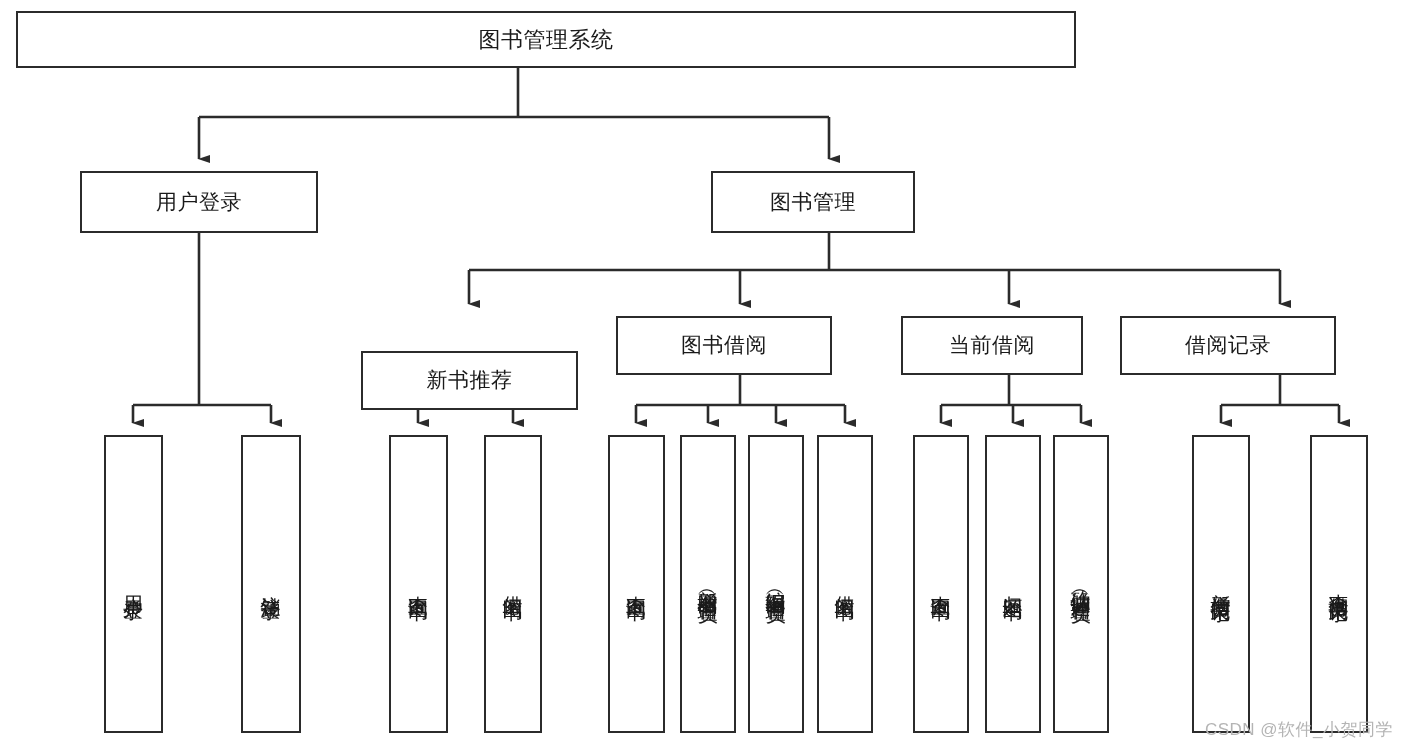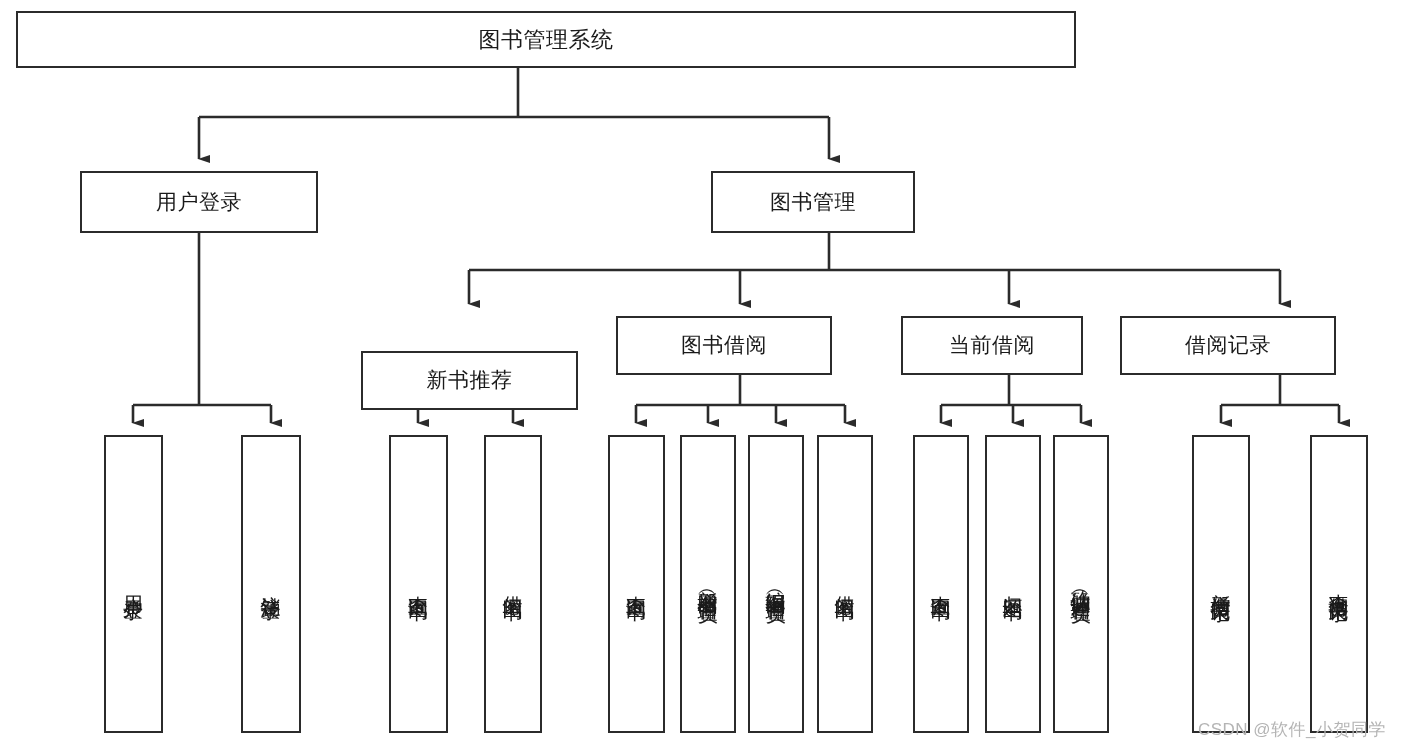--- a/index.html
+++ b/index.html
@@ -47,21 +47,21 @@
     font-size: 20px;
     letter-spacing: 2px;
     line-height: 1.0;
     white-space: nowrap;
   }
   .node-box.root .node-label {
     font-size: 22px;
   }
   .watermark {
     position: absolute;
-    right: 19px;
+    right: 12px;
     bottom: 6px;
     font-size: 17px;
     color: #b4b4b4;
     white-space: nowrap;
     letter-spacing: 0.5px;
   }
 </style>
 </head>
 <body>
 

